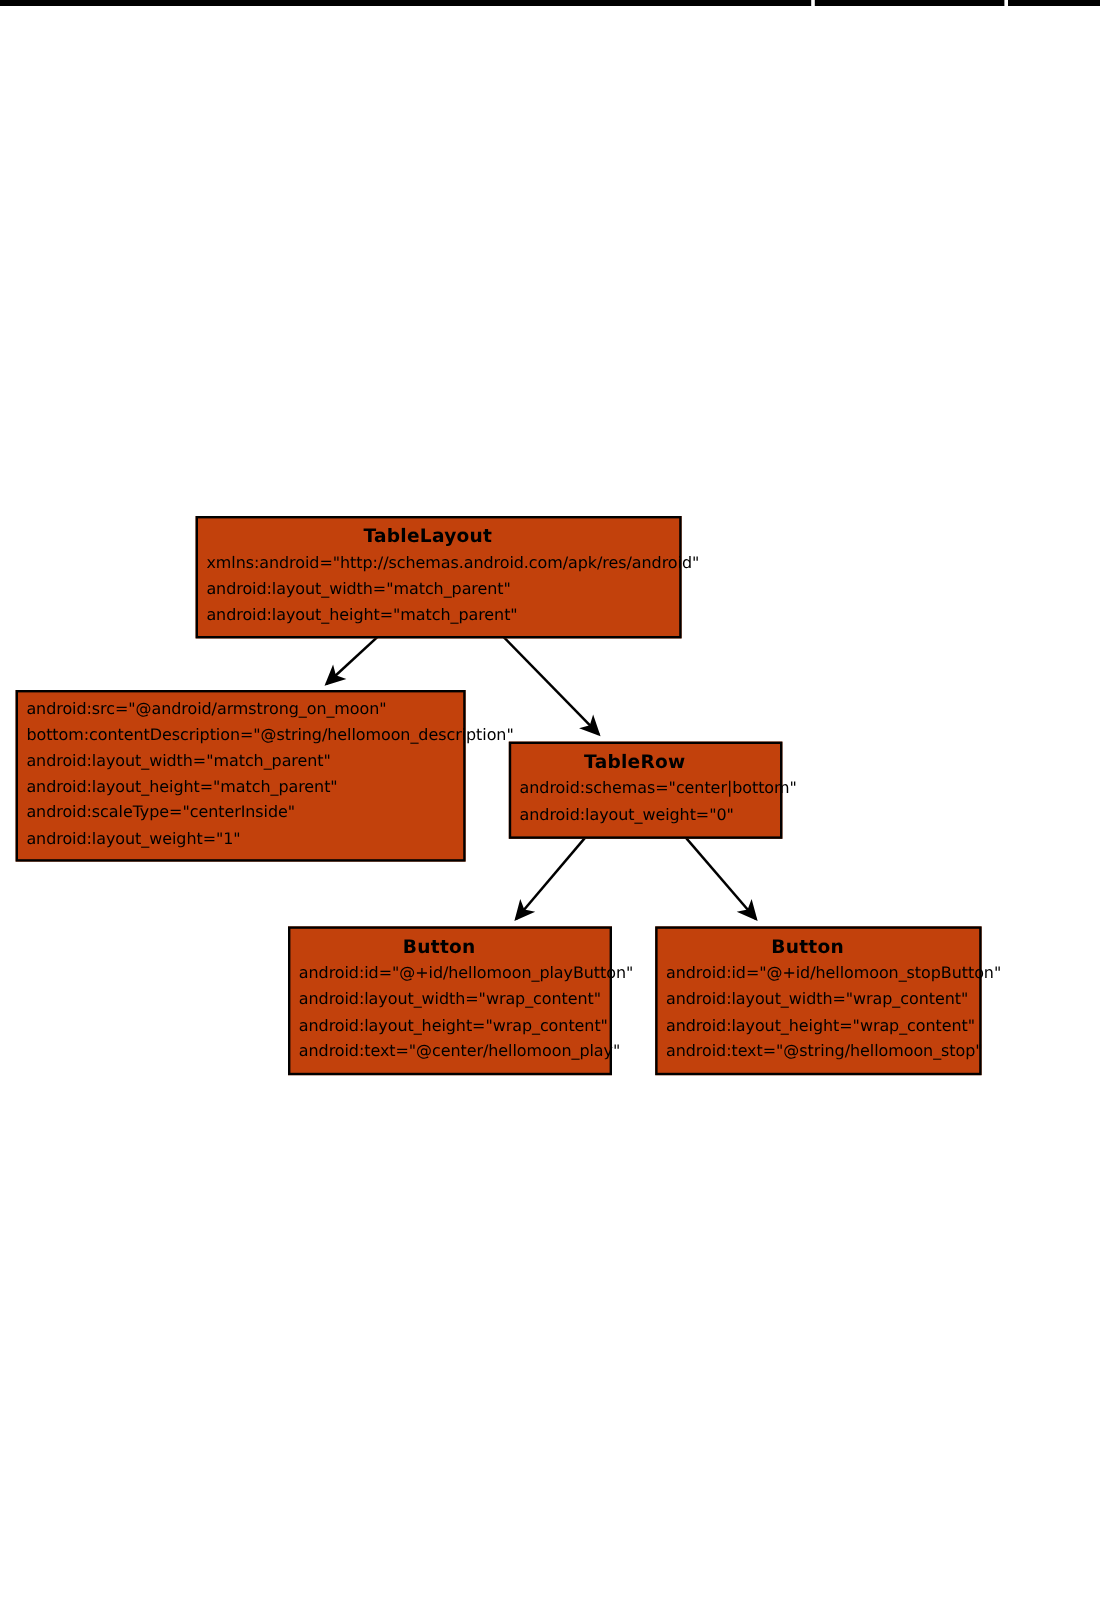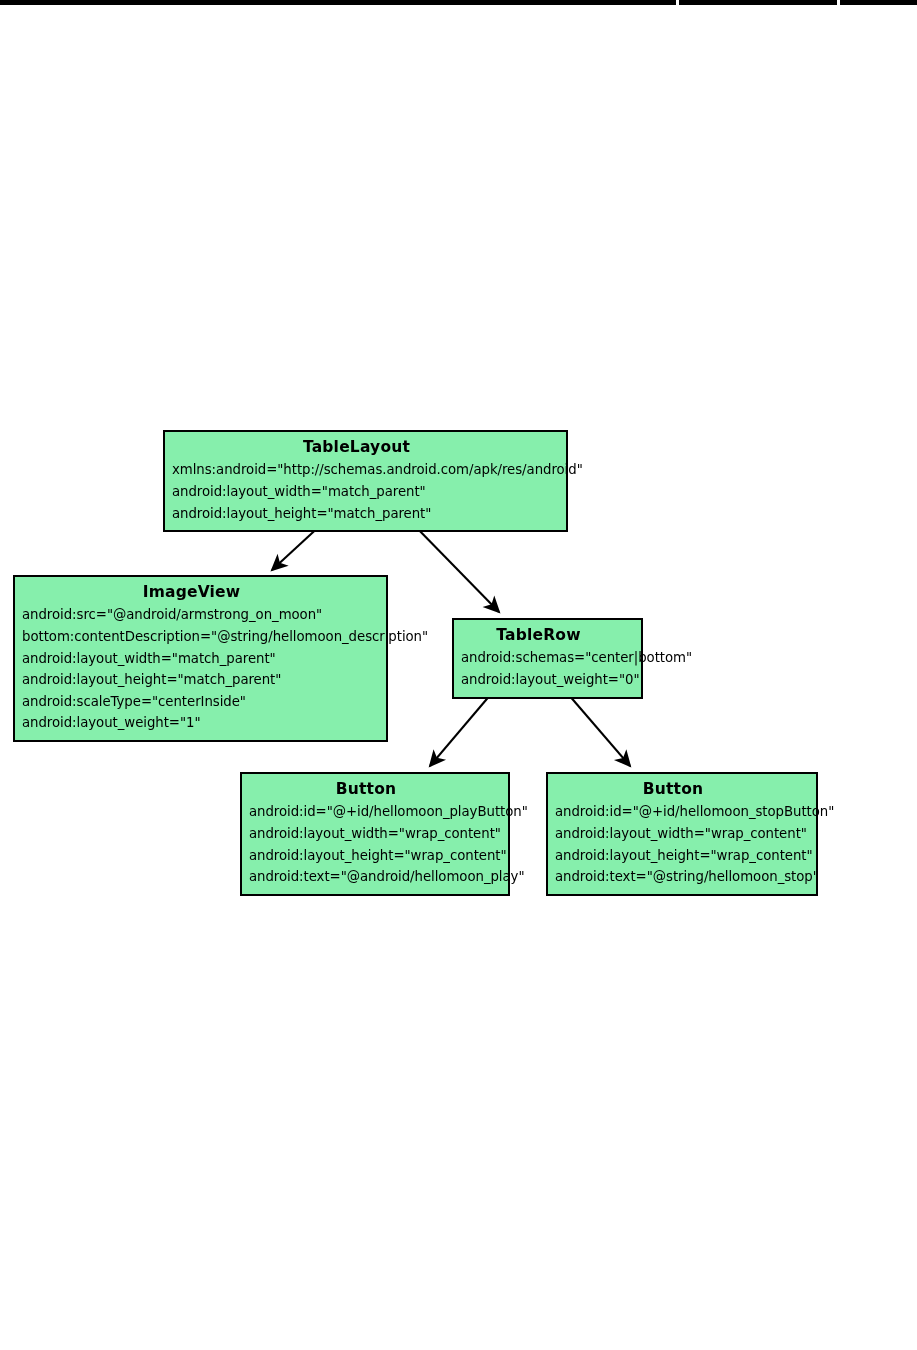--- a/index.html
+++ b/index.html
@@ -38,21 +38,21 @@
     left: 0; top: 0;
     width: 917px;
     height: 1350px;
     pointer-events: none;
   }
 
   
   .node {
     position: absolute;
     box-sizing: border-box;
-    background: #86efac;
+    background: #c2410c;
     border: 2.5px solid #000000;
     padding: 4px 25px 6px 7px;
   }
   .node-title {
     text-align: center;
     font-weight: bold;
     font-size: 15.5px;
     line-height: 1.45;
     letter-spacing: 0.2px;
     margin-bottom: 1px;
@@ -63,21 +63,21 @@
     white-space: nowrap;
     letter-spacing: -0.05px;
   }
   .attr .k { font-weight: normal; text-align: center; }
   .attr .v { font-weight: normal; }
   .attr .q { font-weight: normal; }
 
   
   #node-tablelayout { left: 163px; top: 430px;  width: 405px; }
   #node-imageview   { left: 13px;  top: 575px;  width: 375px; }
-  #node-tablerow    { left: 424px; top: 618px;  width: 191px; margin-left: 28px; }
+  #node-tablerow    { left: 424px; top: 618px;  width: 228px; }
   #node-button-play { left: 240px; top: 772px;  width: 270px; }
   #node-button-stop { left: 546px; top: 772px;  width: 272px; }
 </style>
 </head>
 <body>
 
 <div id="page">
 
   <div class="top-rule seg-a"></div>
   <div class="top-rule seg-b"></div>
@@ -96,41 +96,40 @@
   </svg>
 
   <div class="node" id="node-tablelayout">
     <div class="node-title">TableLayout</div>
     <div class="attr"><span class="k">xmlns:android=</span><span class="q">"</span><span class="v">http://schemas.android.com/apk/res/android</span><span class="q">"</span></div>
     <div class="attr"><span class="k">android:layout_width=</span><span class="q">"</span><span class="v">match_parent</span><span class="q">"</span></div>
     <div class="attr"><span class="k">android:layout_height=</span><span class="q">"</span><span class="v">match_parent</span><span class="q">"</span></div>
   </div>
 
   <div class="node" id="node-imageview">
-    <div class="node-title">ImageView</div>
     <div class="attr"><span class="k">android:src=</span><span class="q">"</span><span class="v">@android/armstrong_on_moon</span><span class="q">"</span></div>
     <div class="attr"><span class="k">bottom:contentDescription=</span><span class="q">"</span><span class="v">@string/hellomoon_description</span><span class="q">"</span></div>
     <div class="attr"><span class="k">android:layout_width=</span><span class="q">"</span><span class="v">match_parent</span><span class="q">"</span></div>
     <div class="attr"><span class="k">android:layout_height=</span><span class="q">"</span><span class="v">match_parent</span><span class="q">"</span></div>
     <div class="attr"><span class="k">android:scaleType=</span><span class="q">"</span><span class="v">centerInside</span><span class="q">"</span></div>
     <div class="attr"><span class="k">android:layout_weight=</span><span class="q">"</span><span class="v">1</span><span class="q">"</span></div>
   </div>
 
   <div class="node" id="node-tablerow">
     <div class="node-title">TableRow</div>
     <div class="attr"><span class="k">android:schemas=</span><span class="q">"</span><span class="v">center|bottom</span><span class="q">"</span></div>
     <div class="attr"><span class="k">android:layout_weight=</span><span class="q">"</span><span class="v">0</span><span class="q">"</span></div>
   </div>
 
   <div class="node" id="node-button-play">
     <div class="node-title">Button</div>
     <div class="attr"><span class="k">android:id=</span><span class="q">"</span><span class="v">@+id/hellomoon_playButton</span><span class="q">"</span></div>
     <div class="attr"><span class="k">android:layout_width=</span><span class="q">"</span><span class="v">wrap_content</span><span class="q">"</span></div>
     <div class="attr"><span class="k">android:layout_height=</span><span class="q">"</span><span class="v">wrap_content</span><span class="q">"</span></div>
-    <div class="attr"><span class="k">android:text=</span><span class="q">"</span><span class="v">@android/hellomoon_play</span><span class="q">"</span></div>
+    <div class="attr"><span class="k">android:text=</span><span class="q">"</span><span class="v">@center/hellomoon_play</span><span class="q">"</span></div>
   </div>
 
   <div class="node" id="node-button-stop">
     <div class="node-title">Button</div>
     <div class="attr"><span class="k">android:id=</span><span class="q">"</span><span class="v">@+id/hellomoon_stopButton</span><span class="q">"</span></div>
     <div class="attr"><span class="k">android:layout_width=</span><span class="q">"</span><span class="v">wrap_content</span><span class="q">"</span></div>
     <div class="attr"><span class="k">android:layout_height=</span><span class="q">"</span><span class="v">wrap_content</span><span class="q">"</span></div>
     <div class="attr"><span class="k">android:text=</span><span class="q">"</span><span class="v">@string/hellomoon_stop</span><span class="q">"</span></div>
   </div>
 

